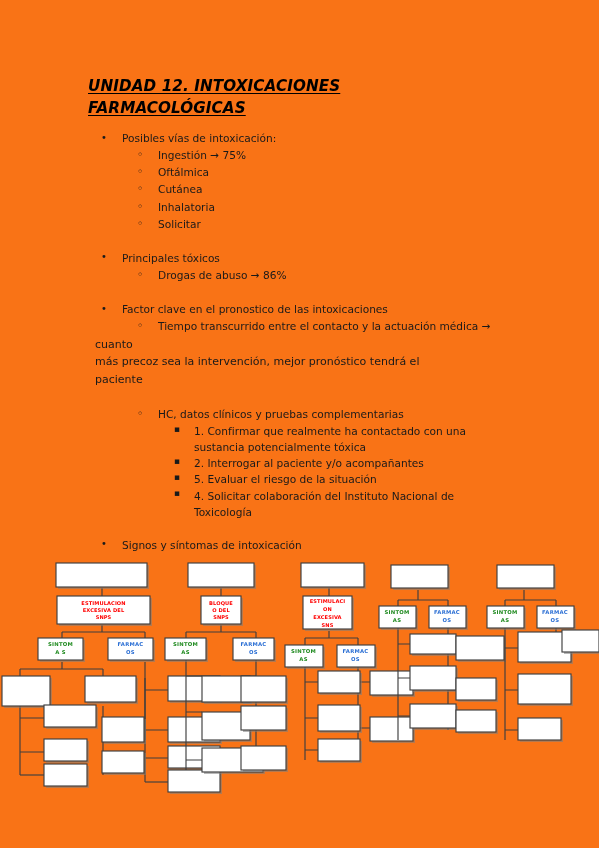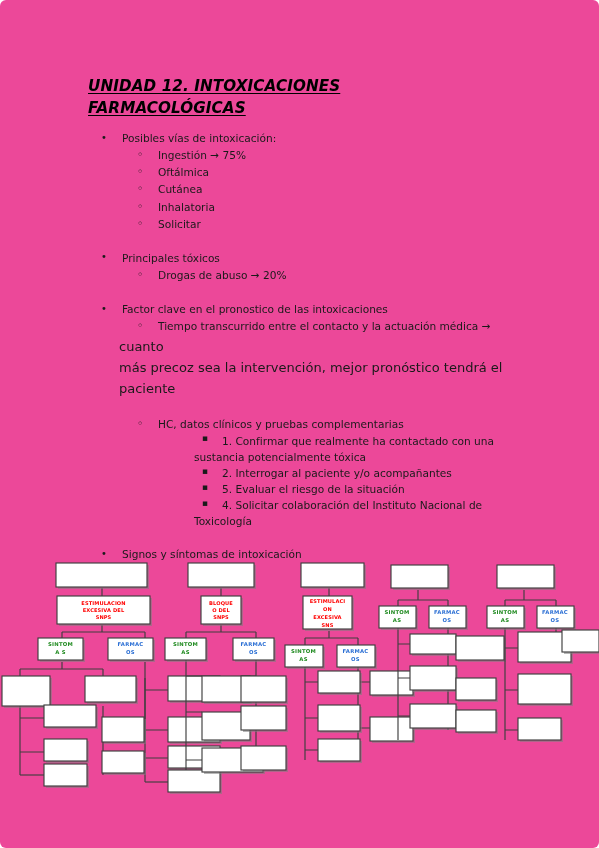--- a/index.html
+++ b/index.html
@@ -13,22 +13,21 @@
     position: relative;
     overflow: hidden;
     font-family: "DejaVu Sans", "Liberation Sans", sans-serif;
     color: #1a1a1a;
     -webkit-font-smoothing: antialiased;
   }
 
   .page {
     position: absolute;
     inset: 0;
-    background: #ec4899;
-    border-radius: 6px;
+    background: #f97316;
   }
 
   
   .doc-title {
     position: absolute;
     left: 88px;
     top: 66px;
     width: 320px;
     font-size: 15.2px;
     font-weight: bold;
@@ -84,32 +83,31 @@
     font-size: 10.5px;
     color: #1a1a1a;
   }
 
   .l3 {
     position: relative;
     padding-left: 194px;
     font-size: 10.6px;
     line-height: 1.52;
     color: #1a1a1a;
-    margin-left: 28px;
   }
   .l3::before {
     content: "\25AA";
     position: absolute;
     left: 174px;
     top: -0.5px;
     font-size: 9px;
     color: #1a1a1a;
   }
 
-  .wrapline { padding-left: 119px; font-size: 13px; line-height: 1.62; }
+  .wrapline { padding-left: 95px; font-size: 11px; line-height: 1.62; }
   .wrapline3 { padding-left: 194px; font-size: 10.6px; line-height: 1.52; }
 
   
   .diagram {
     position: absolute;
     left: 0;
     top: 0;
     width: 599px;
     height: 848px;
     pointer-events: none;
@@ -153,21 +151,21 @@
       <div class="l1">Posibles vías de intoxicación:</div>
       <div class="l2">Ingestión → 75%</div>
       <div class="l2">Oftálmica</div>
       <div class="l2">Cutánea</div>
       <div class="l2">Inhalatoria</div>
       <div class="l2">Solicitar</div>
     </div>
 
     <div class="grp">
       <div class="l1">Principales tóxicos</div>
-      <div class="l2">Drogas de abuso → 20%</div>
+      <div class="l2">Drogas de abuso → 86%</div>
     </div>
 
     <div class="grp">
       <div class="l1">Factor clave en el pronostico de las intoxicaciones</div>
       <div class="l2">Tiempo transcurrido entre el contacto y la actuación médica →</div>
       <div class="wrapline">cuanto</div>
       <div class="wrapline">más precoz sea la intervención, mejor pronóstico tendrá el</div>
       <div class="wrapline">paciente</div>
     </div>
 

